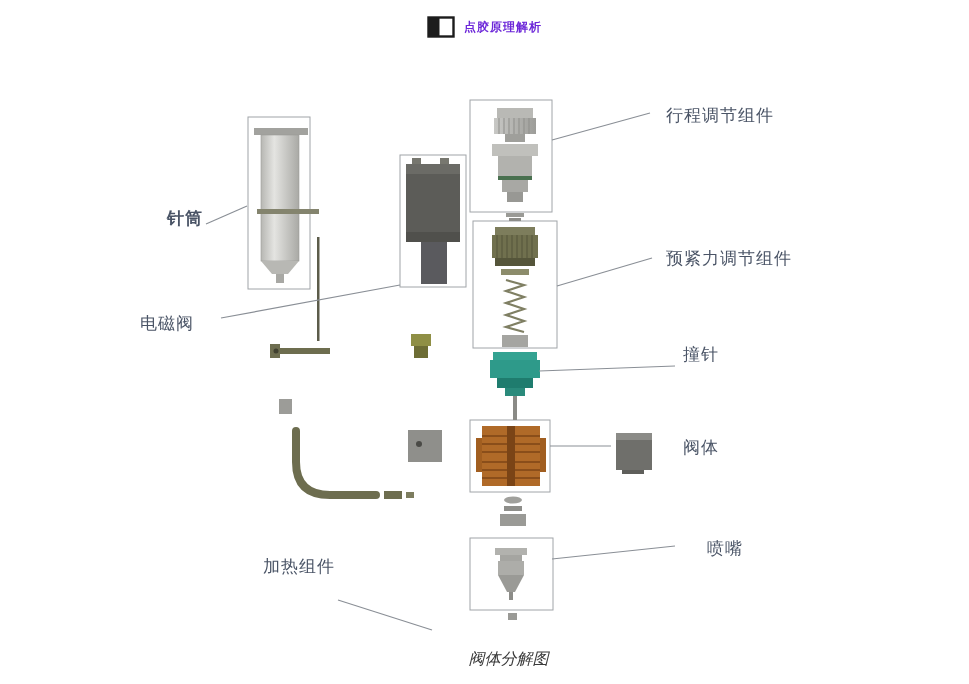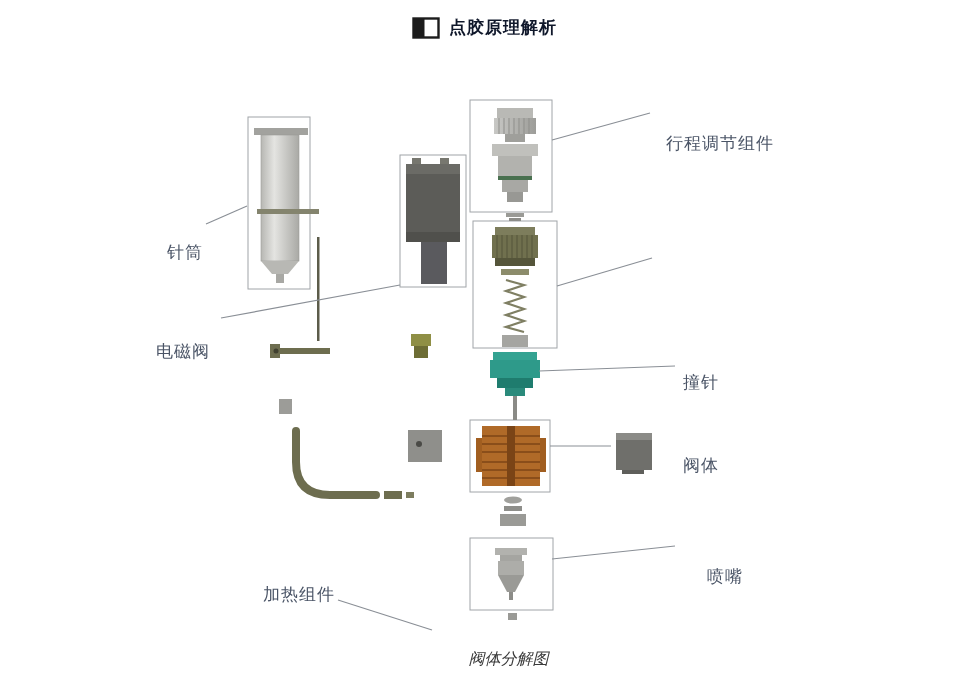--- a/index.html
+++ b/index.html
@@ -1,22 +1,22 @@
 <!DOCTYPE html>
 <html><head>
 <meta charset="utf-8">
 <style>
   html,body{margin:0;padding:0;background:#ffffff;}
   .page{position:relative;width:969px;height:684px;background:#ffffff;overflow:hidden;
         font-family:"Liberation Sans",sans-serif;}
   .header{position:absolute;top:16px;left:0;width:100%;display:flex;justify-content:center;
           align-items:center;gap:9px;}
-  .title{font-size:17px;font-weight:bold;color:#0f172a;letter-spacing:1px;}
+  .title{font-size:12px;font-weight:bold;color:#6d28d9;letter-spacing:1px;}
   .diagram{position:absolute;left:0;top:0;}
-  .label{position:absolute;font-size:17px;color:#4a5466;white-space:nowrap;letter-spacing:1px;margin-top:28px;}
+  .label{position:absolute;font-size:17px;color:#4a5466;white-space:nowrap;letter-spacing:1px;}
   .caption{position:absolute;top:649px;left:0;width:100%;text-align:center;
            font-family:"Liberation Serif",serif;font-style:italic;font-size:16px;color:#3a3a3a;padding-left:24px;}
 </style>
 </head>
 <body>
 
 <div class="page">
 
   <div class="header">
     <svg width="28" height="22" viewBox="0 0 28 22">
@@ -150,21 +150,22 @@
       <line x1="552" y1="140" x2="650" y2="113"></line>
       <line x1="557" y1="286" x2="652" y2="258"></line>
       <line x1="539" y1="371" x2="675" y2="366"></line>
       <line x1="550" y1="446" x2="611" y2="446"></line>
       <line x1="552" y1="559" x2="675" y2="546"></line>
       <line x1="338" y1="600" x2="432" y2="630"></line>
     </g>
   </svg>
 
   <div class="label" style="left:666px;top:104px;">行程调节组件</div>
+  <div class="label" style="left:666px;top:247px;">预紧力调节组件</div>
   <div class="label" style="left:683px;top:343px;">撞针</div>
-  <div class="label" style="left:683px;top:426px;">阀体</div>
+  <div class="label" style="left:683px;top:436px;">阀体</div>
   <div class="label" style="left:683px;top:537px;padding-left:24px;">喷嘴</div>
-  <div class="label" style="left:167px;top:213px;">针筒</div>
-  <div class="label" style="left:156px;top:312px;">电磁阀</div>
+  <div class="label" style="left:167px;top:207px;font-weight:bold;">针筒</div>
+  <div class="label" style="left:140px;top:312px;">电磁阀</div>
   <div class="label" style="left:263px;top:555px;">加热组件</div>
 
   <div class="caption">阀体分解图</div>
 </div>
 
 </body></html>

